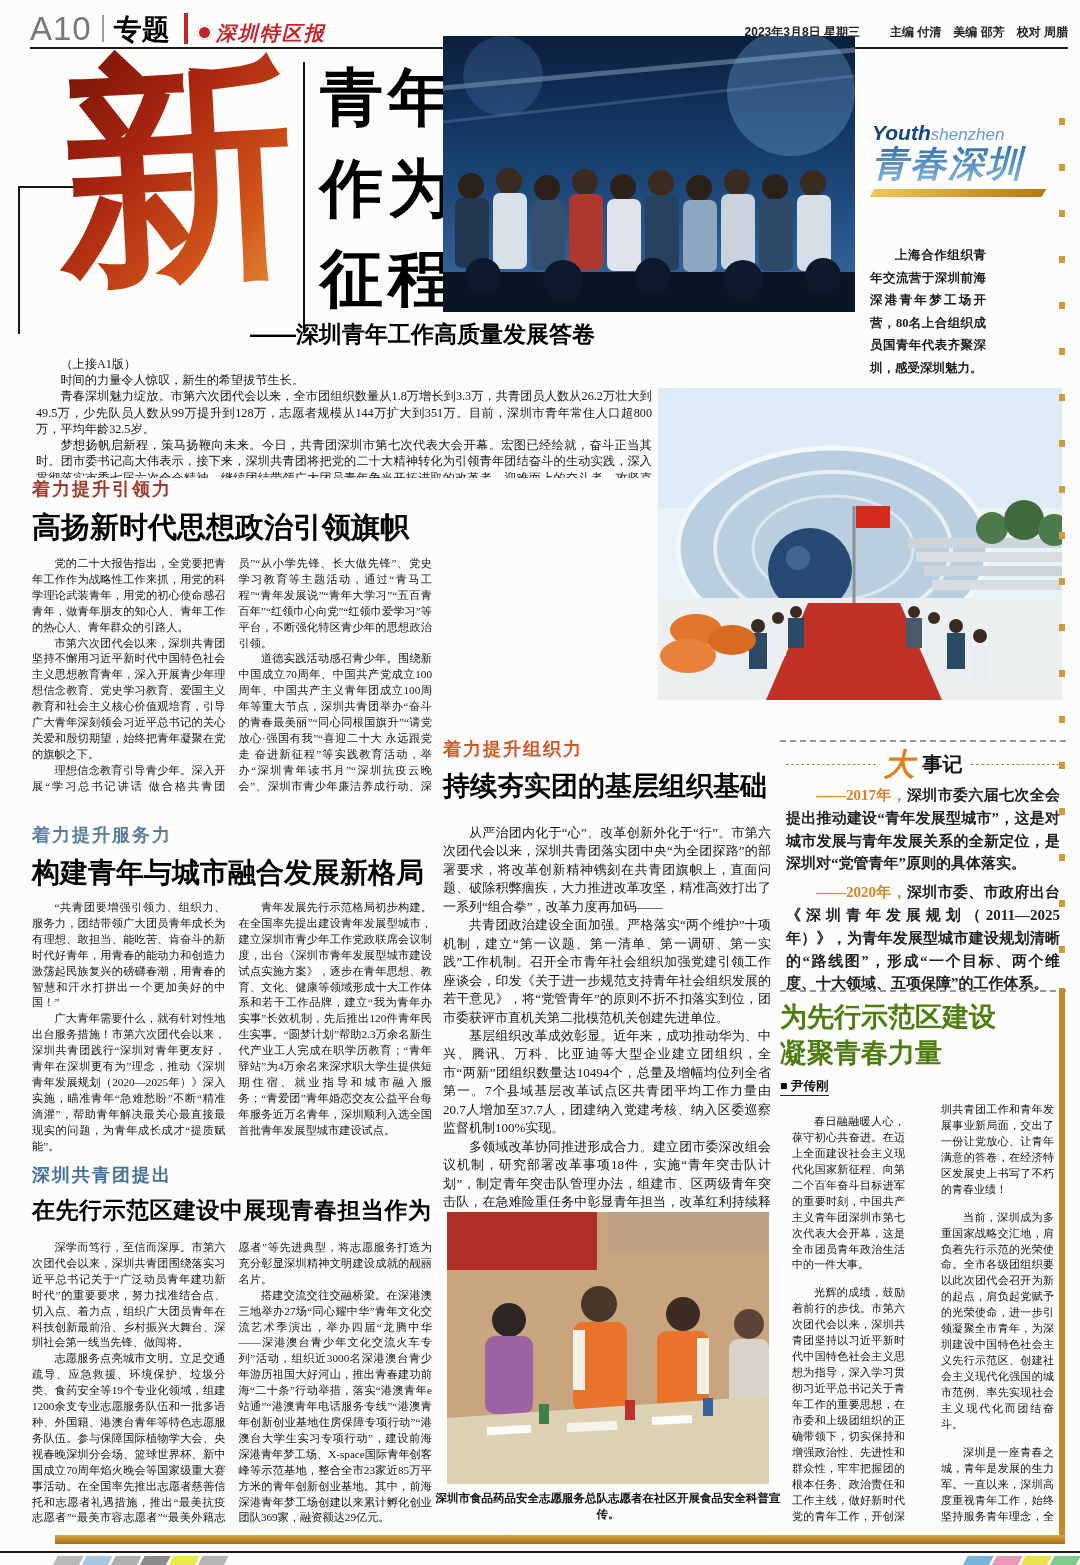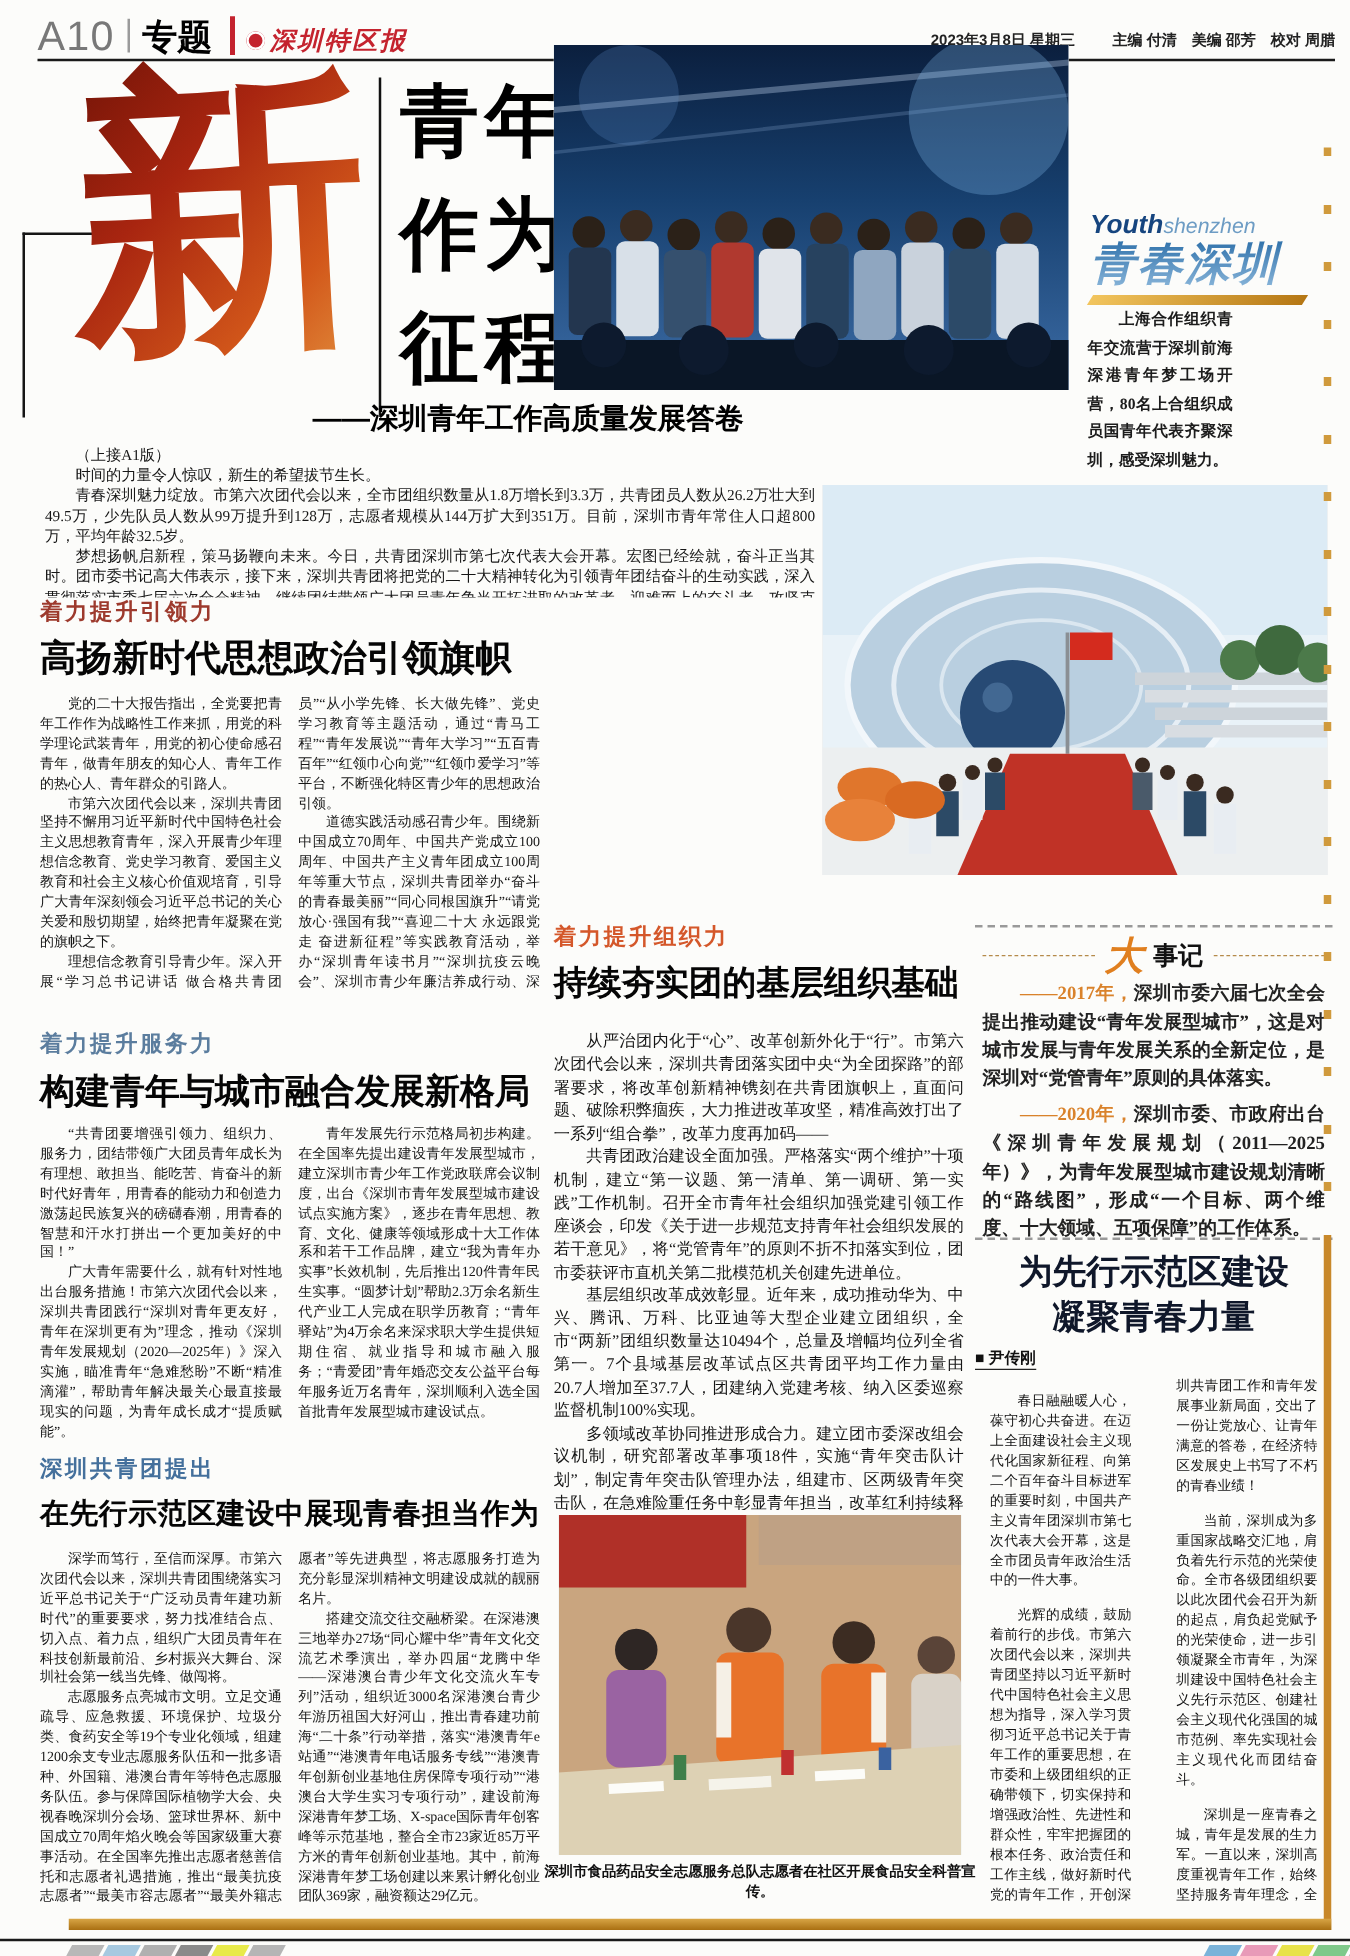--- a/index.html
+++ b/index.html
@@ -24,21 +24,21 @@
   
   .bracket{left:18px;top:186px;width:58px;height:146px;border-left:2px solid #151515;border-top:2px solid #151515;}
   .xin{left:48px;top:42px;width:258px;height:296px;font-size:238px;line-height:1.1;font-weight:700;text-align:center;
        background:linear-gradient(135deg,#6d1206 0%,#a82510 35%,#d2571a 68%,#e9a94e 100%);
        -webkit-background-clip:text;background-clip:text;color:transparent;transform:rotate(-3deg);}
   .mast-vline{left:303px;top:62px;width:2px;height:270px;background:#111;}
   .stack{left:320px;top:52px;}
   .stack div{font-size:63px;font-weight:900;letter-spacing:5px;line-height:1.44;color:#000;}
   .subtitle{left:250px;top:319px;width:410px;font-size:23px;font-weight:900;color:#000;}
 
-  .ys{left:872px;top:122px;width:192px;margin-top:47px;}
+  .ys{left:872px;top:122px;width:192px;}
   .ys-en{font-style:italic;line-height:1;}
   .ys-en .b{font-size:21px;font-weight:800;color:#16457f;}
   .ys-en .l{font-size:17px;font-weight:400;color:#6d9cc4;}
   .ys-cn{font-size:36px;font-style:italic;font-weight:900;letter-spacing:2px;line-height:1.15;
          background:linear-gradient(180deg,#2b6ea8,#8ab6da);-webkit-background-clip:text;background-clip:text;color:transparent;}
   .ys-bar{width:172px;height:8px;margin-top:5px;background:linear-gradient(90deg,#f2c55e,#b57714);transform:skewX(-32deg);}
   .side-caption{left:870px;top:244px;width:116px;font-size:12.5px;line-height:1.8;text-align:justify;font-weight:600;color:#1c1c1c;}
   .side-caption p{margin:0;text-indent:2em;}
 
   
@@ -74,21 +74,21 @@
             box-sizing:border-box;padding:5px 6px 4px 6px;overflow:hidden;}
   .tl-head{display:flex;align-items:center;gap:8px;height:34px;}
   .tl-dash{flex:1;border-top:1px dashed #b58a4a;}
   .tl-big{font-size:31px;font-weight:900;font-style:italic;color:#e07f1f;line-height:1;}
   .tl-rest{font-size:20px;font-weight:900;color:#111;}
   .tl-items{font-size:15px;line-height:1.52;font-weight:600;text-align:justify;color:#222;margin-top:3px;}
   .tl-items p{margin:0 0 6px 0;text-indent:2em;}
   .yr{color:#d9822b;font-weight:800;}
 
   
-  .art-title{left:780px;top:1000px;width:286px;text-align:center;font-size:27px;font-weight:900;line-height:1.32;color:#0f172a;}
+  .art-title{left:780px;top:1000px;width:286px;font-size:27px;font-weight:900;line-height:1.32;color:#4d7c0f;}
   .art-author{left:780px;top:1078px;width:286px;font-size:12.5px;font-weight:800;}
   .art-author span{border-bottom:1.5px solid #222;padding-bottom:2px;}
   .art-body{left:780px;top:1102px;width:286px;height:430px;column-count:2;column-gap:12px;column-fill:auto;overflow:hidden;
             font-size:11px;line-height:1.45;text-align:justify;}
   .art-body p{margin:12px;text-indent:2em;}
 
   
   .gold-dots{left:1059px;top:118px;width:6px;height:870px;
              background:repeating-linear-gradient(180deg,#d09a3c 0 7px,transparent 7px 46px);}
   .gold-solid{left:1059px;top:988px;width:6px;height:556px;background:#c8882a;}

